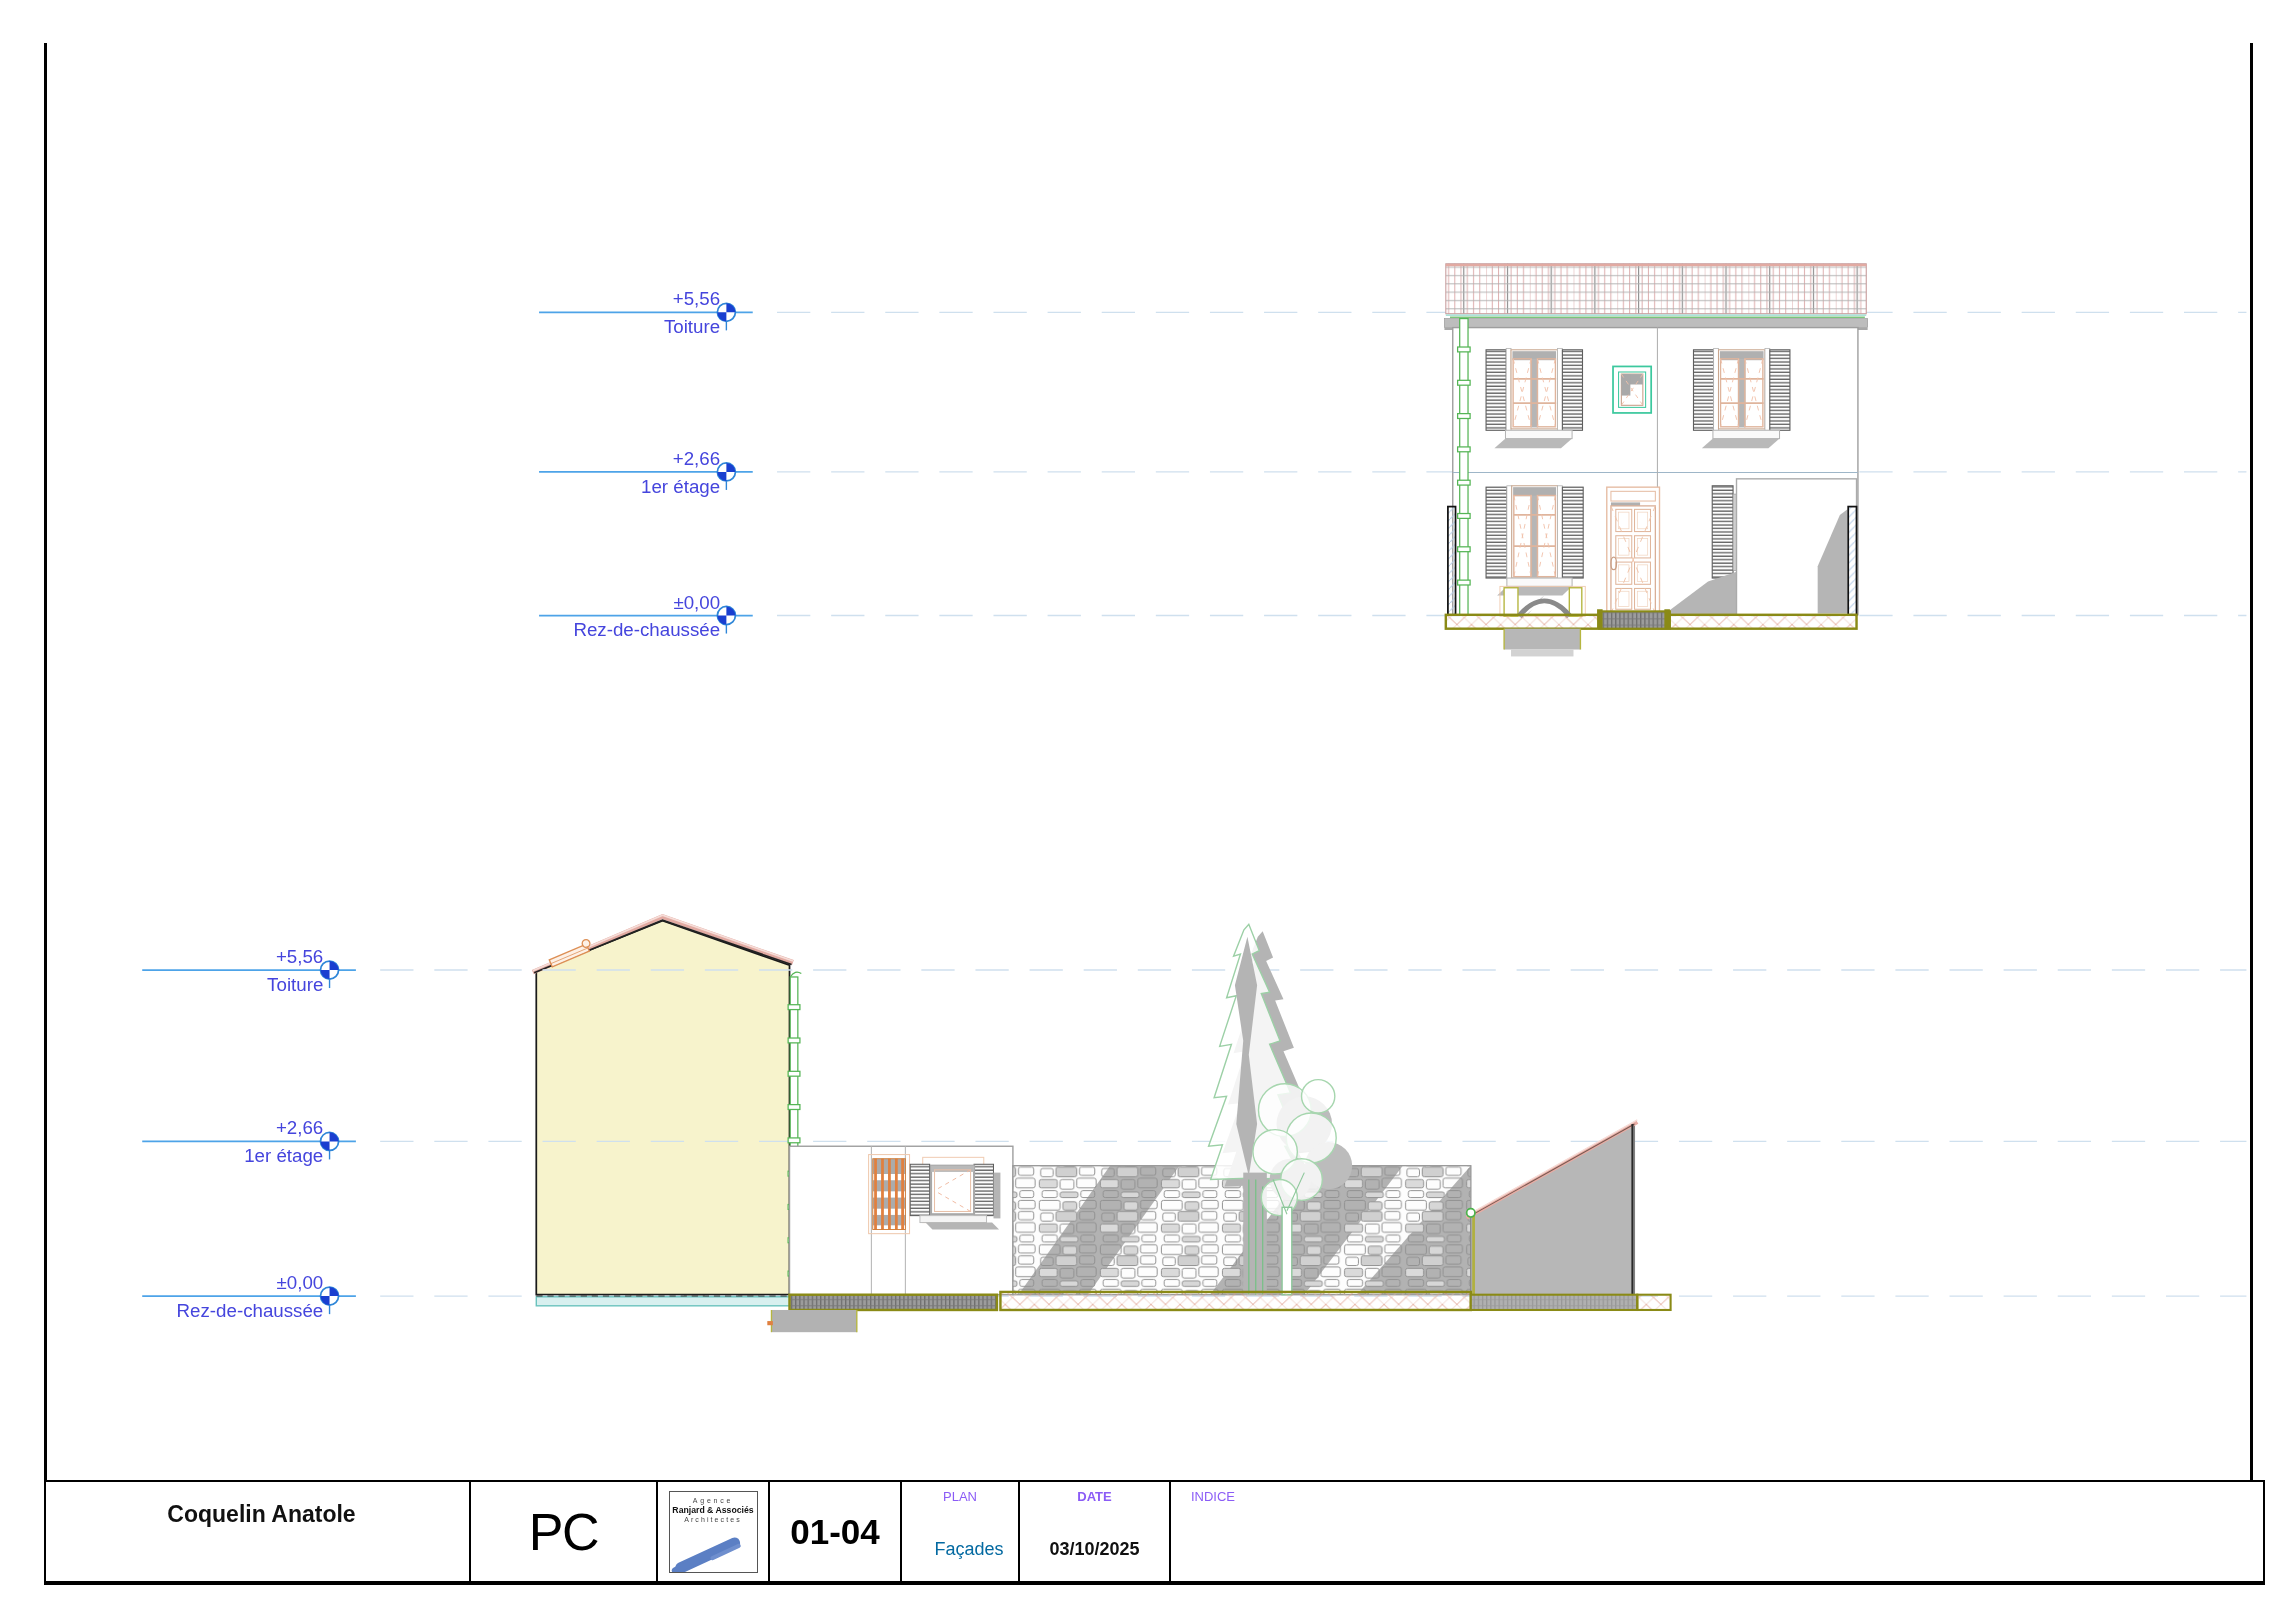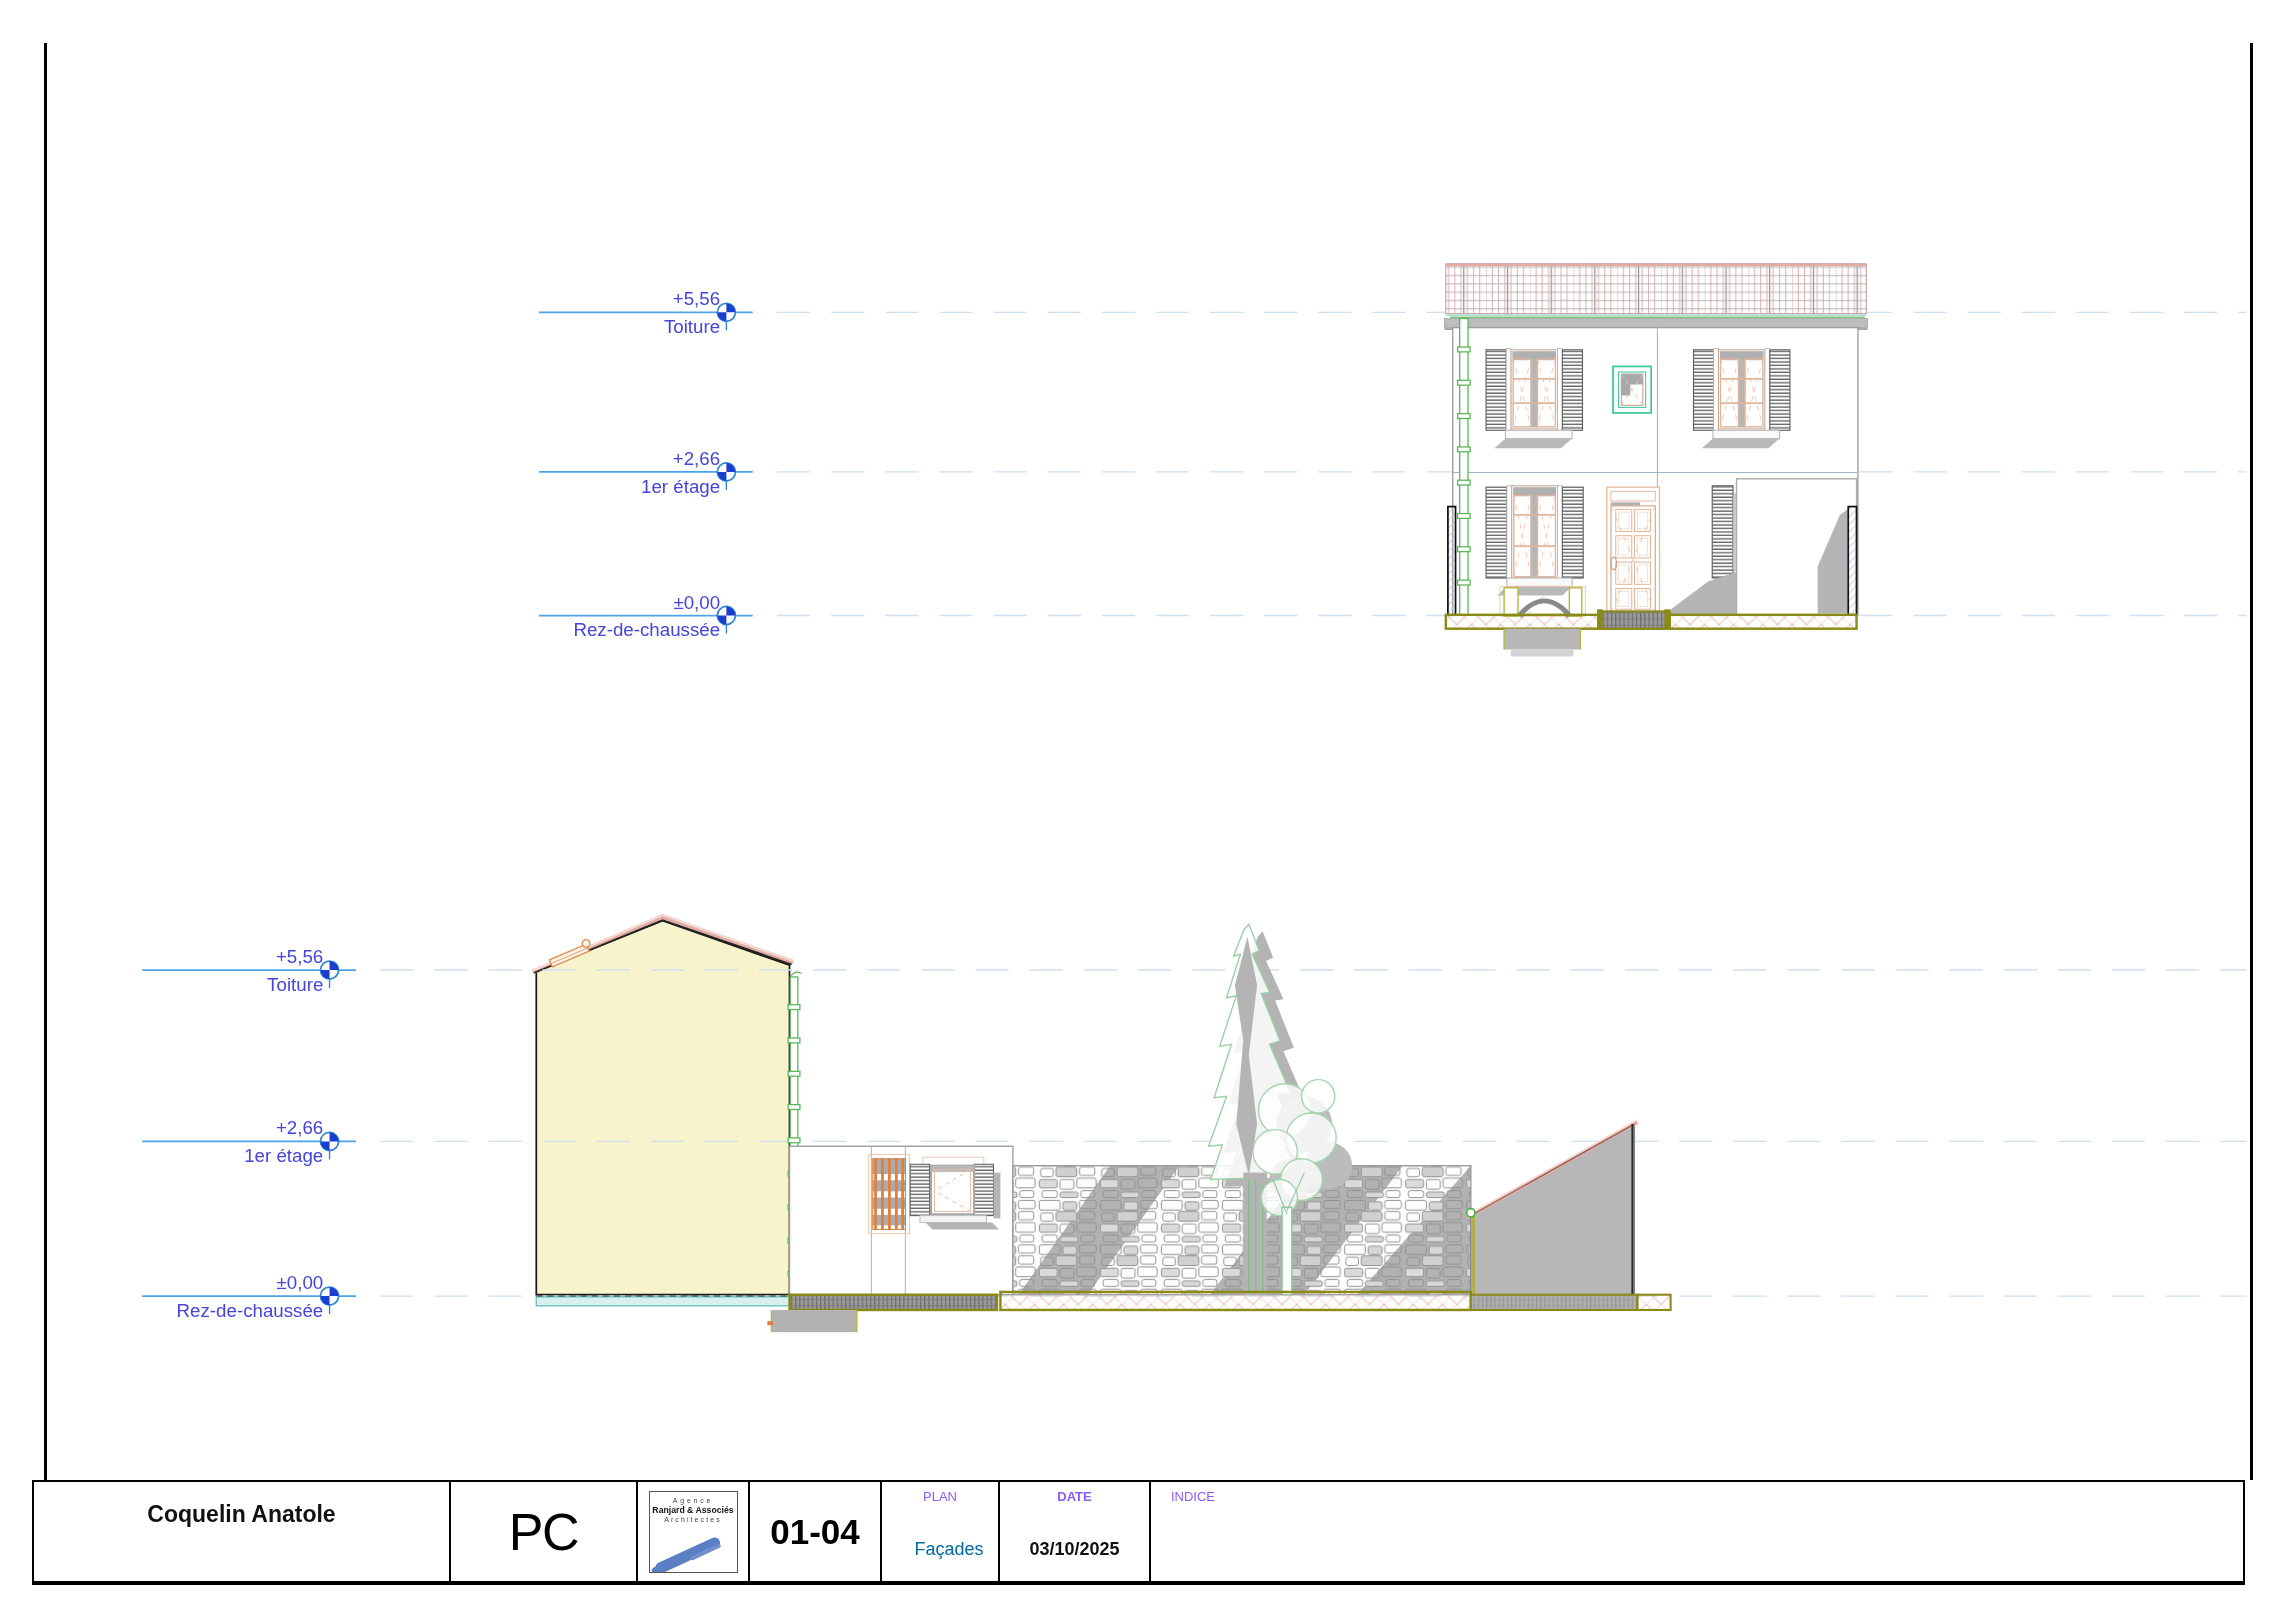--- a/index.html
+++ b/index.html
@@ -1,22 +1,22 @@
 <!DOCTYPE html>
 <html style="font-size:11px"><head>
 <meta charset="utf-8">
 <style>
   html,body{margin:0;padding:0;background:#ffffff;}
   body{font-family:"Liberation Sans",sans-serif;}
   .sheet{position:relative;width:2295px;height:1623px;background:#fff;overflow:hidden;}
   .pageborder{position:absolute;background:#000;}
   .drawing{position:absolute;left:0;top:0;}
   
-  .titleblock{position:absolute;left:32px;top:1480px;width:2209px;height:99px;
-    border:2.1px solid #000;border-bottom-width:4.9px;display:flex;background:#fff;box-sizing:content-box;}
+  .titleblock{position:absolute;left:44px;top:1480px;width:2209px;height:99px;
+    border:2.1px solid #000;border-bottom-width:4.9px;display:flex;background:#fff;box-sizing:content-box;padding-left:8px;}
   .tb-cell{position:relative;border-right:2.1px solid #000;box-sizing:border-box;height:100%;}
   .tb-cell:last-child{border-right:none;}
   .tb-client{width:417px;text-align:center;}
   .tb-client .name{margin-top:19.4px;font-size:23px;font-weight:bold;color:#111;}
   .tb-title{width:688px;text-align:center;}
   .tb-title .proj{margin-top:7px;font-size:28px;font-weight:bold;color:#111;}
   .tb-title .addr{font-size:16.7px;color:#111;margin-top:4.2px;}
   .tb-pc{width:187px;display:flex;align-items:center;justify-content:center;}
   .tb-pc .pc{font-size:52px;font-weight:normal;letter-spacing:-1.4px;color:#000;}
   .tb-logo{width:112px;display:flex;align-items:center;justify-content:center;}

